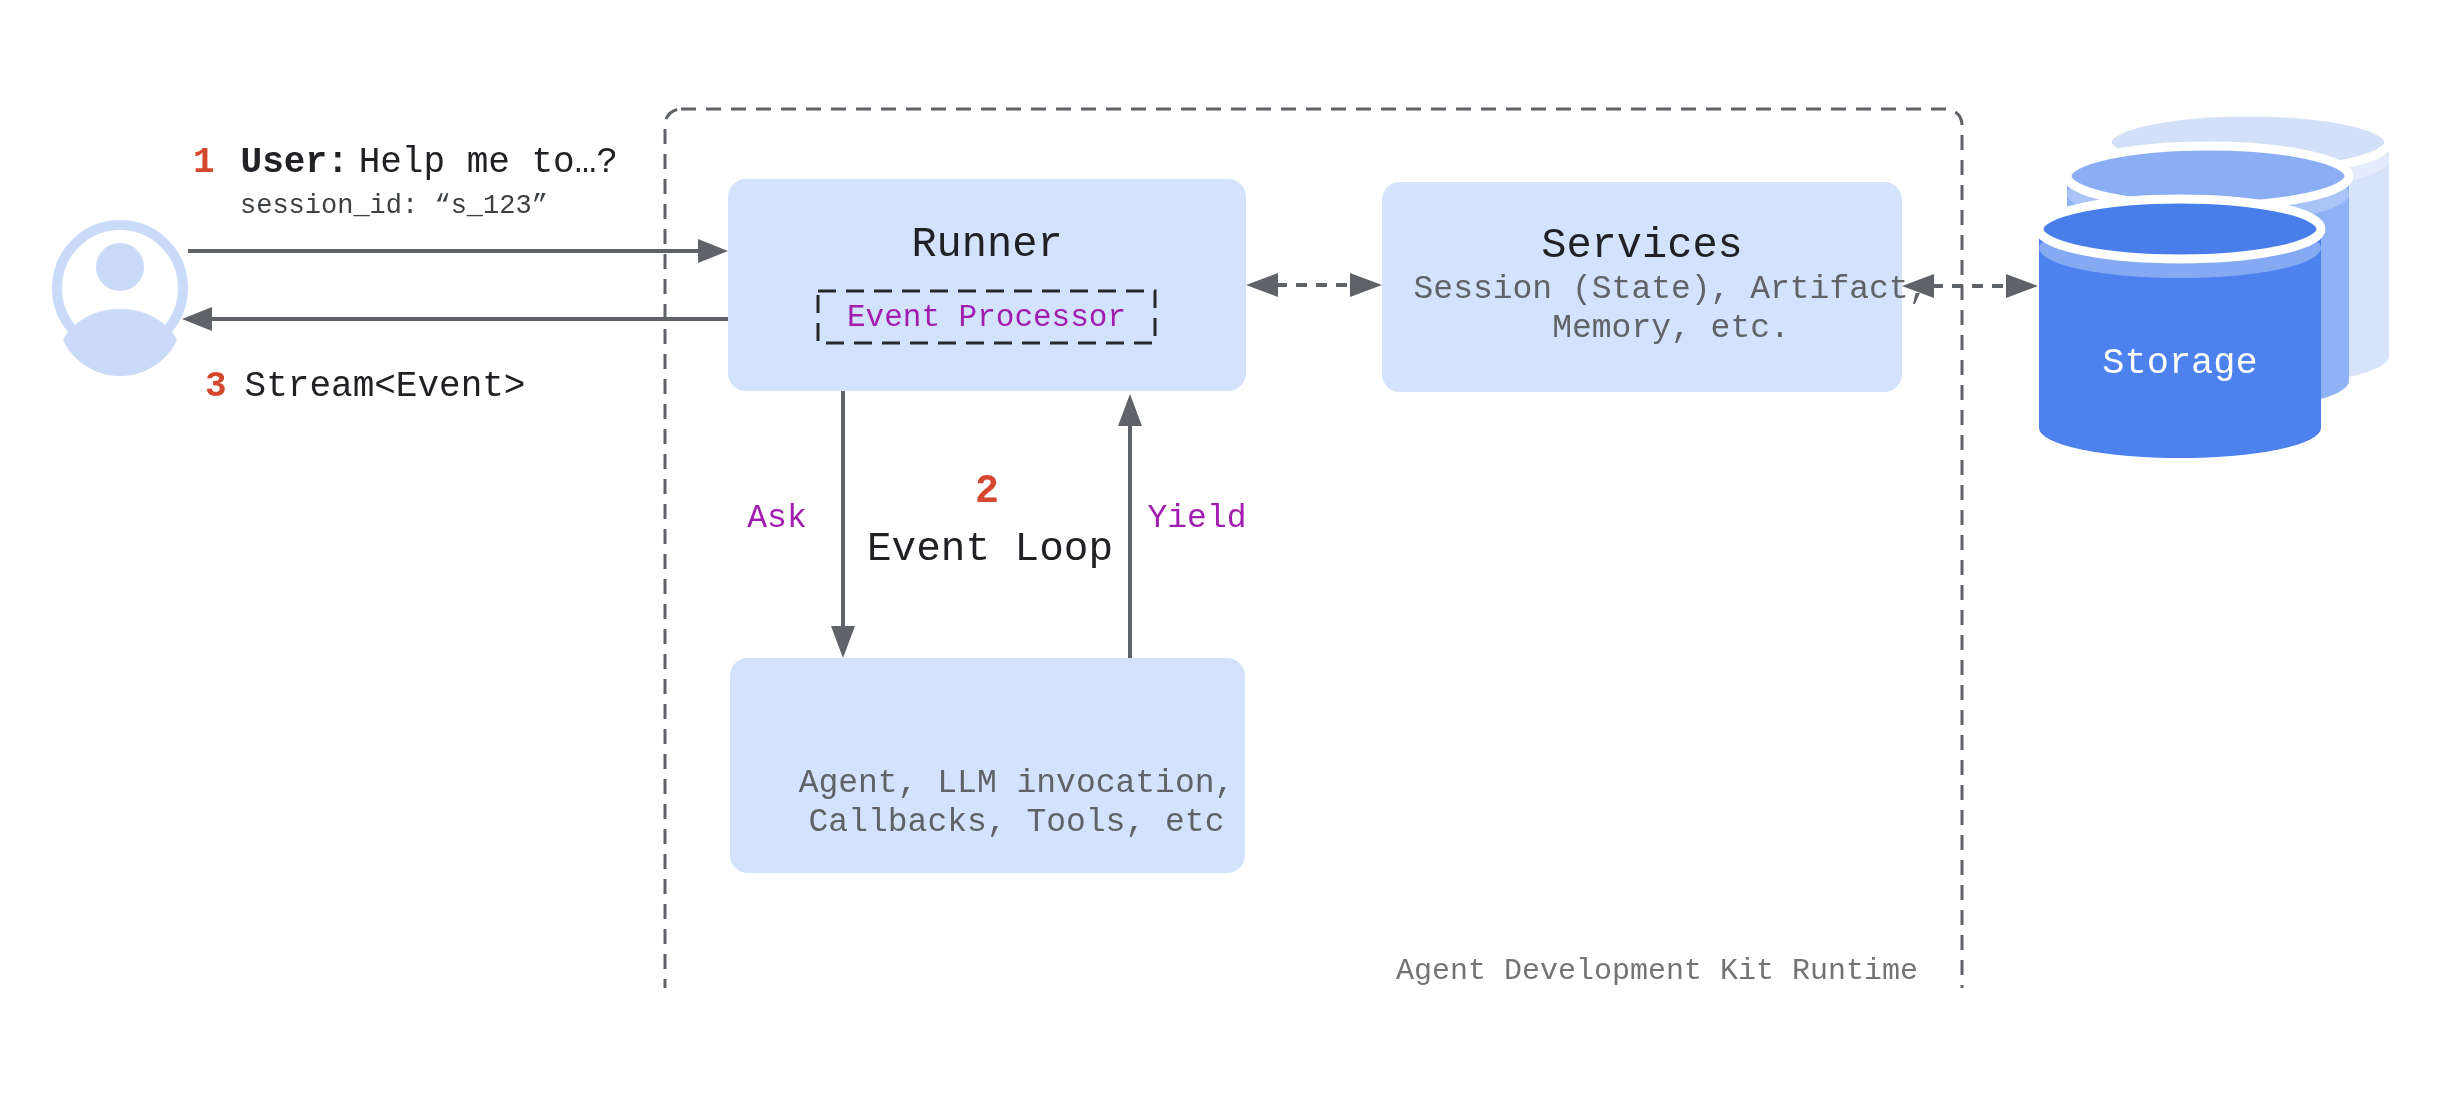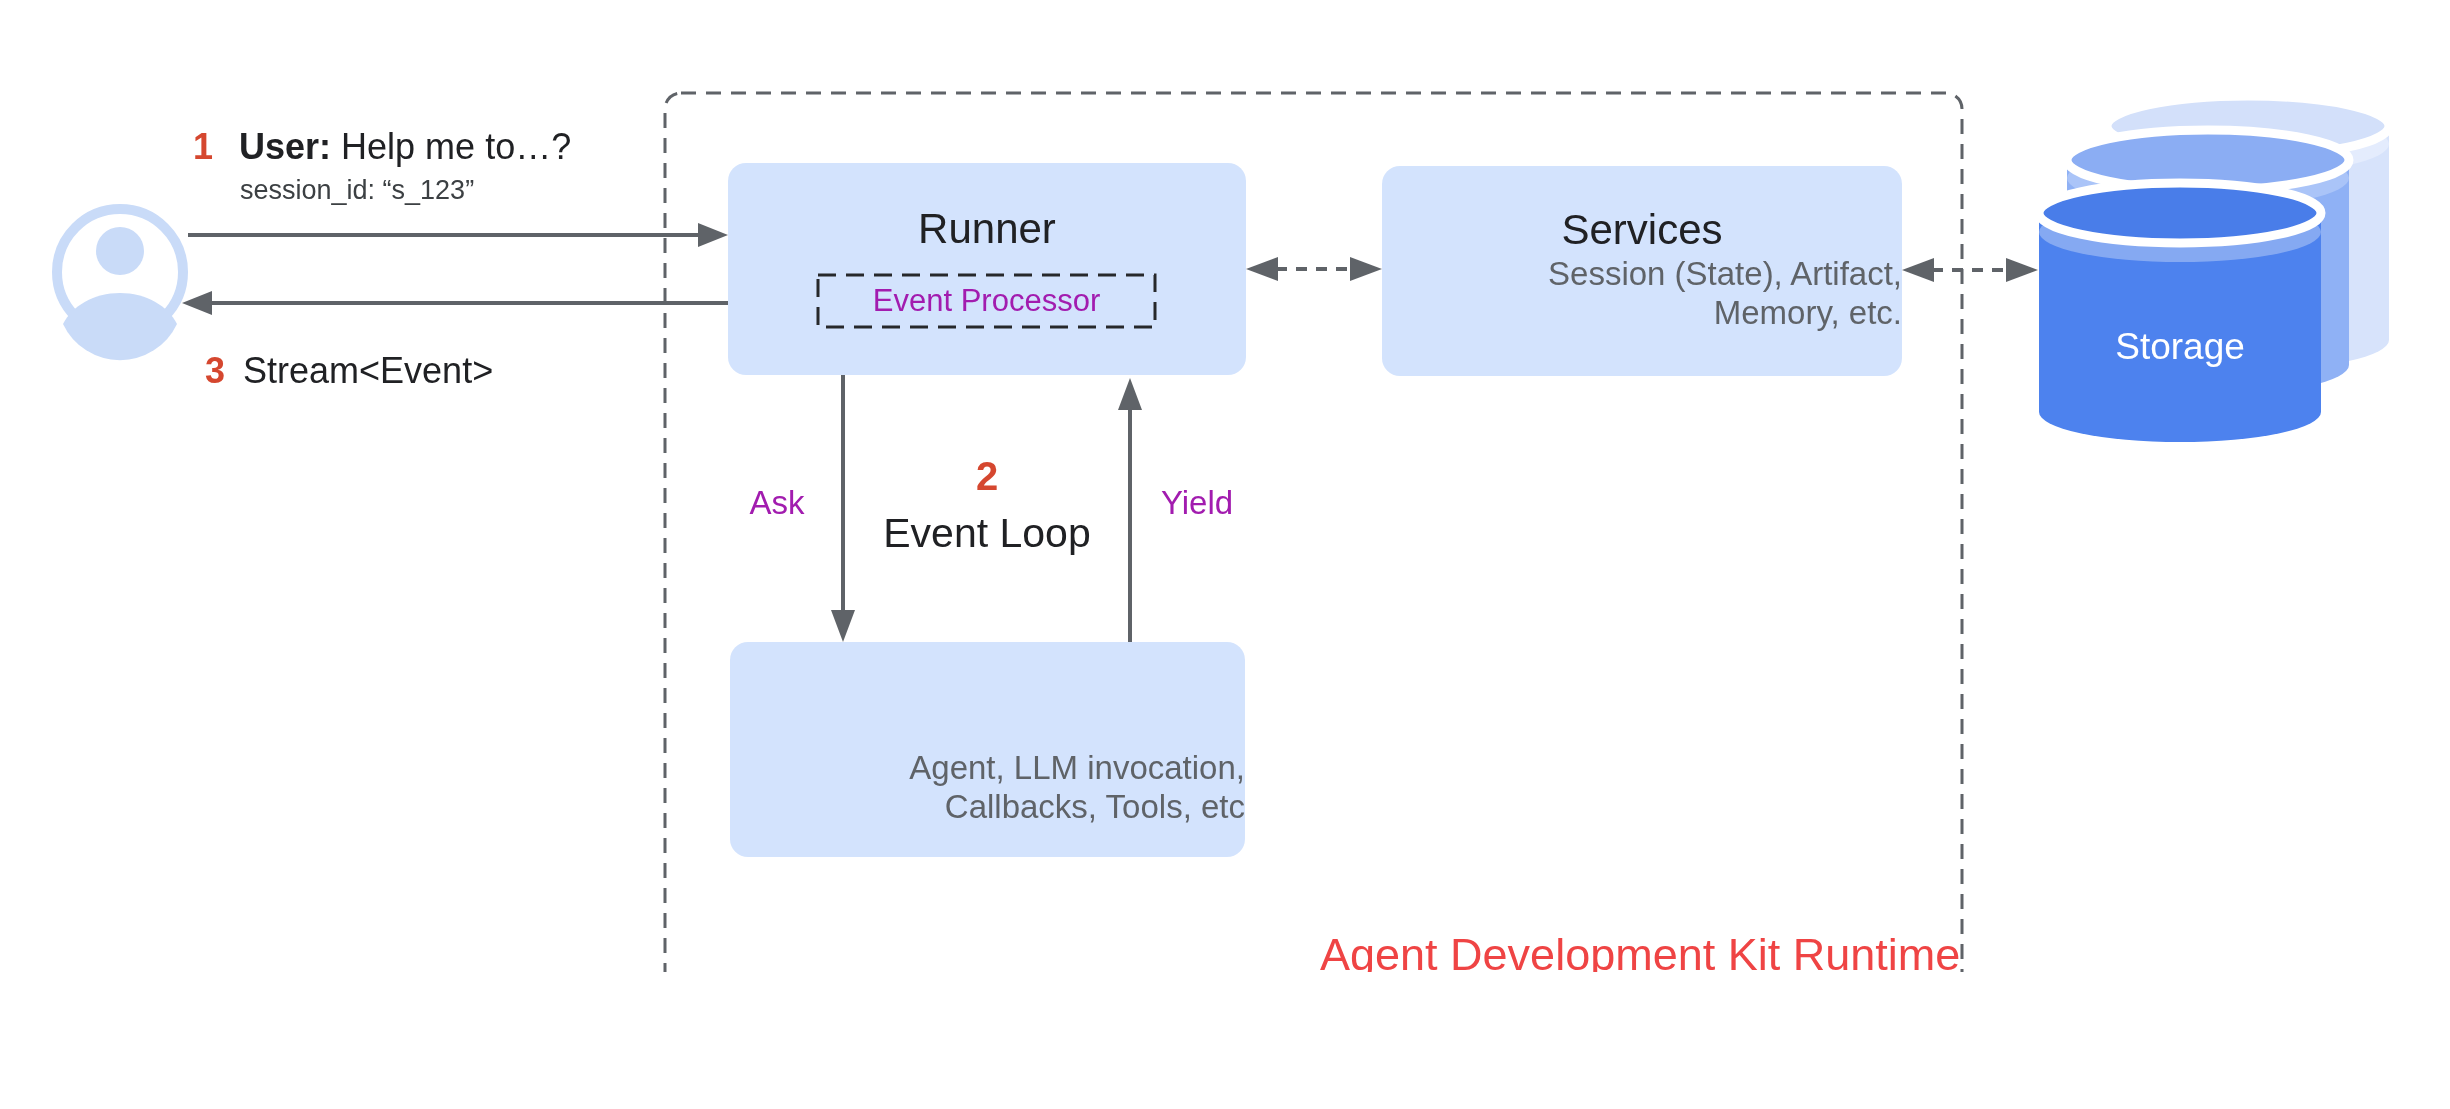--- a/index.html
+++ b/index.html
@@ -1,24 +1,24 @@
 <!DOCTYPE html>
 <html><head>
 <meta charset="utf-8">
 <style>
   html,body{margin:0;padding:0;background:#fff;}
   #canvas{
     position:relative;width:2450px;height:972px;background:#ffffff;overflow:hidden;
-    font-family:Liberation Sans, sans-serif;color:#202124;
+    font-family:Liberation Mono, monospace;color:#202124;margin-top:16px;
   }
   .node{position:absolute;background:#d3e3fd;border-radius:18px;}
   svg#overlay{position:absolute;left:0;top:0;width:2450px;height:1109px;pointer-events:none;}
   .lbl{position:absolute;white-space:nowrap;}
   .title{color:#202124;font-size:42px;line-height:46px;text-align:center;}
-  .sub{color:#5f6368;font-size:33px;line-height:39px;text-align:right;}
+  .sub{color:#5f6368;font-size:33px;line-height:39px;text-align:center;padding-left:29px;}
   .gray{color:#a21caf;}
   .red{color:#d5472f;font-weight:bold;}
   .bold{font-weight:bold;}
   .center{text-align:center;}
   .flexc{display:flex;align-items:center;justify-content:center;}
 </style>
 </head>
 <body>
 
 <div id="canvas">
@@ -112,17 +112,17 @@
   <div class="lbl gray center" style="left:1140px;top:484px;width:114px;font-size:33px;">Yield</div>
 
   <div class="lbl red center" style="left:905px;top:456px;width:164px;font-size:40px;line-height:40px;">2</div>
   <div class="lbl center" style="left:867px;top:512px;width:240px;font-size:41px;line-height:42px;color:#202124;">Event Loop</div>
 
   <div class="lbl sub" style="left:730px;top:748px;width:515px;">
     <div>Agent, LLM invocation,</div>
     <div>Callbacks, Tools, etc</div>
   </div>
 
-  <div class="lbl" style="left:1320px;top:929px;font-size:45px;line-height:52px;color:#ef4444;">Agent Development Kit Runtime</div>
+  <div class="lbl" style="left:1396px;top:929px;font-size:30px;line-height:52px;color:#737373;">Agent Development Kit Runtime</div>
 
   <div class="lbl center" style="left:2080px;top:326px;width:200px;font-size:37px;color:#ffffff;text-align:center;">Storage</div>
 
 </div>
 
 </body></html>

